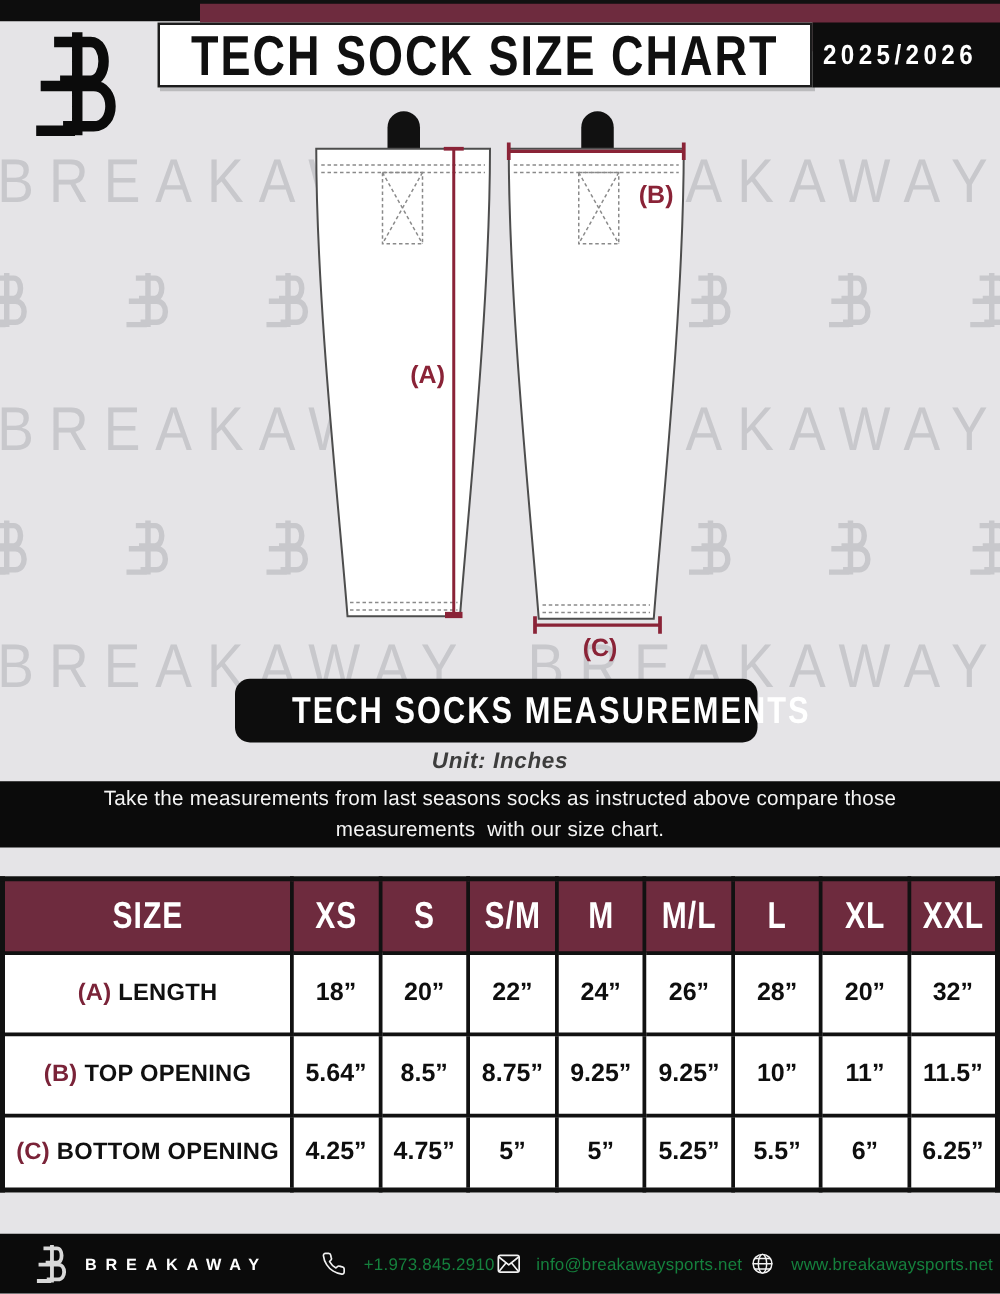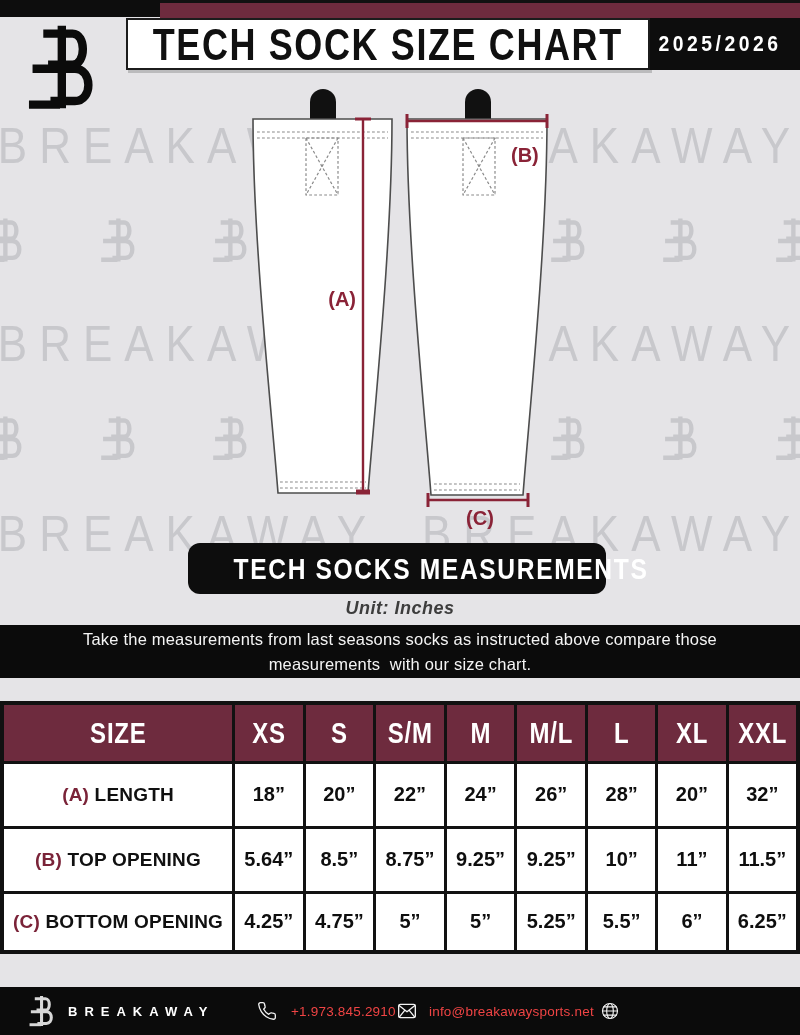--- a/index.html
+++ b/index.html
@@ -92,21 +92,21 @@
   .cell-val { font-size:20px; font-weight:700; color:#0e0e0e;margin-top:44px; }
 
   
   .footer { left:0; top:987px; width:800px; height:48px; background:#0b0b0b; z-index:2; }
   .footer-logo { position:absolute; left:28px; top:8px; width:28px; height:32px; }
   .footer-brand {
     position:absolute; left:68px; top:0; height:48px; display:flex; align-items:center;
     color:#ffffff; font-size:13px; font-weight:700; letter-spacing:7px;
   }
   .contact { position:absolute; top:0; height:48px; display:flex; align-items:center;
-    color:#ef4444; font-size:13.5px; letter-spacing:.2px; }
+    color:#15803d; font-size:13.5px; letter-spacing:.2px; }
   .c-icon { position:absolute; top:14px; width:20px; height:20px; color:#f2f2f2; }
   .phone-icon { left:257px; } .phone-text { left:291px; }
   .mail-icon  { left:397px; } .mail-text  { left:429px; }
   .globe-icon { left:600px; } .web-text   { left:633px; }
 </style>
 </head>
 <body>
 
 <svg width="0" height="0" style="position:absolute">
   <defs>
@@ -345,15 +345,16 @@
     </svg>
     <div class="contact mail-text">info@breakawaysports.net</div>
 
     <svg class="c-icon globe-icon" viewBox="0 0 24 24" fill="none" stroke="currentColor" stroke-width="1.4" stroke-linecap="round">
       <circle cx="12" cy="12" r="9"></circle>
       <ellipse cx="12" cy="12" rx="4" ry="9"></ellipse>
       <line x1="3" y1="12" x2="21" y2="12"></line>
       <line x1="4.3" y1="7" x2="19.7" y2="7"></line>
       <line x1="4.3" y1="17" x2="19.7" y2="17"></line>
     </svg>
+    <div class="contact web-text">www.breakawaysports.net</div>
   </div>
 
 </div>
 
 </body></html>

